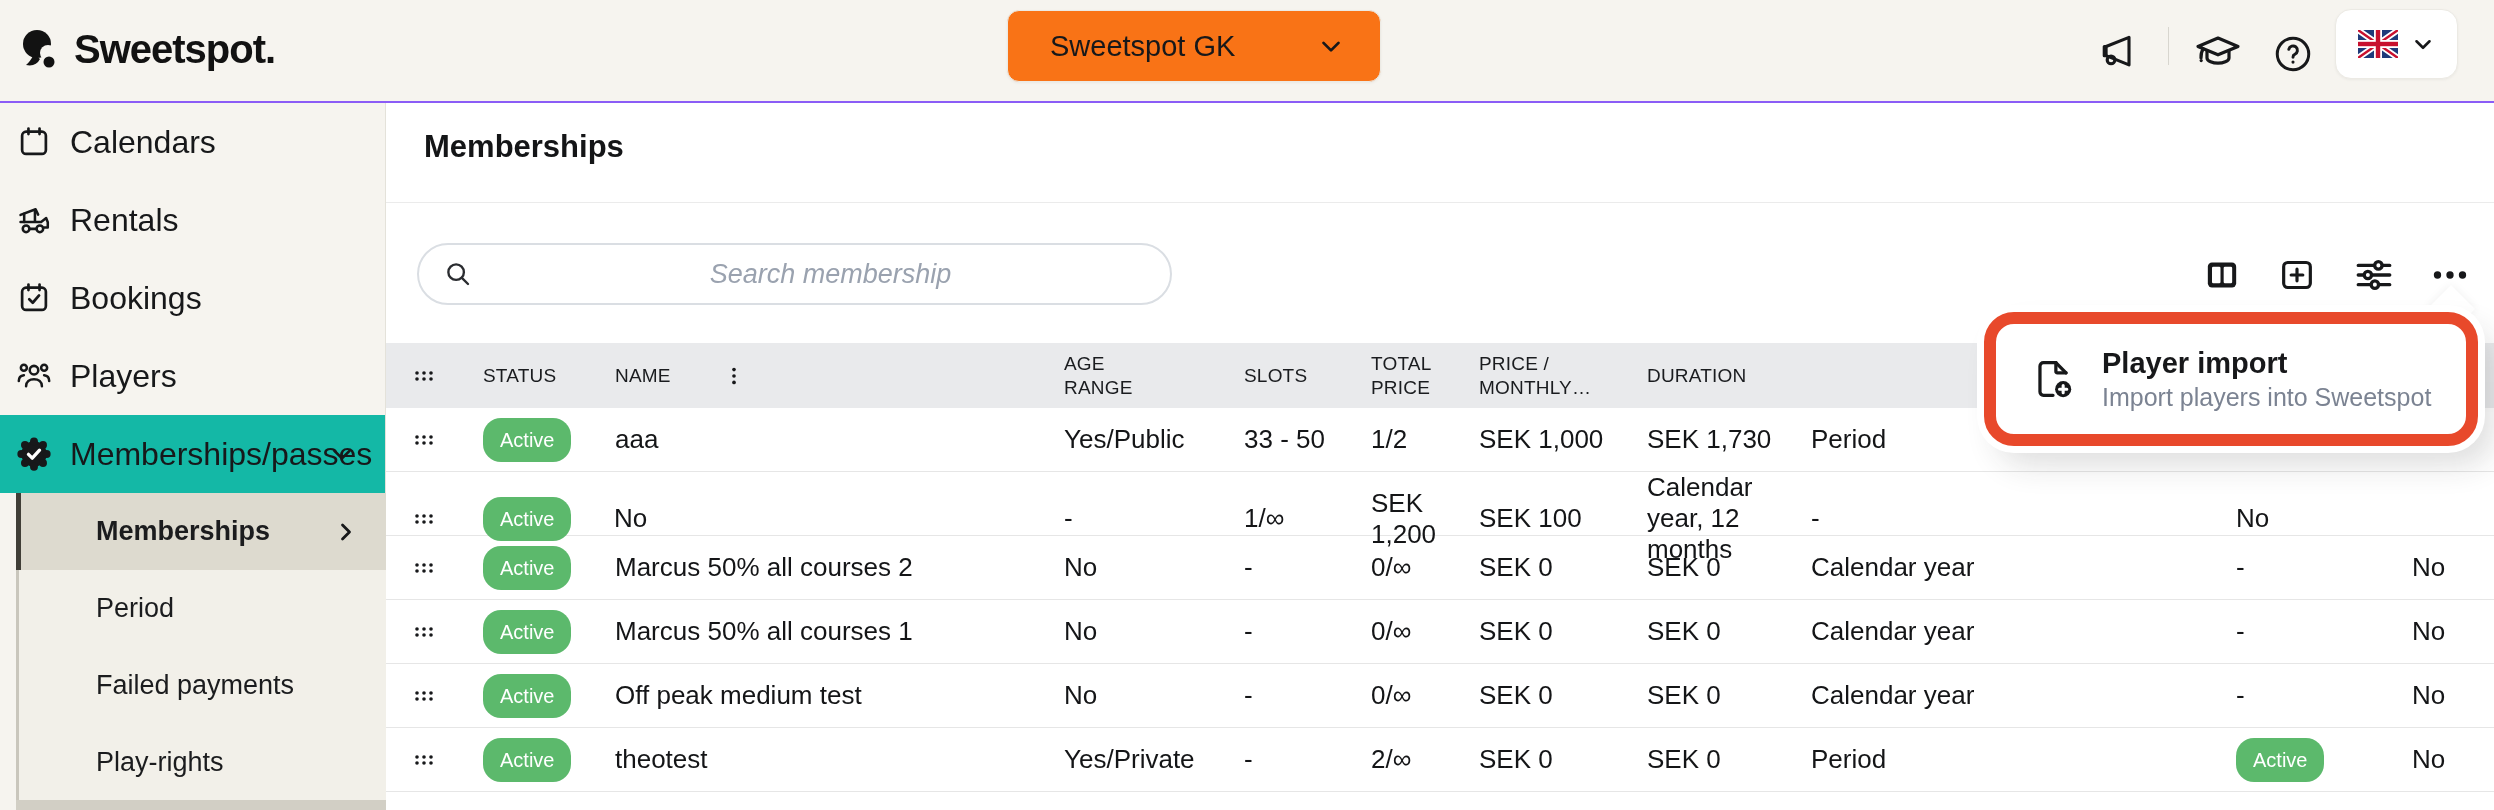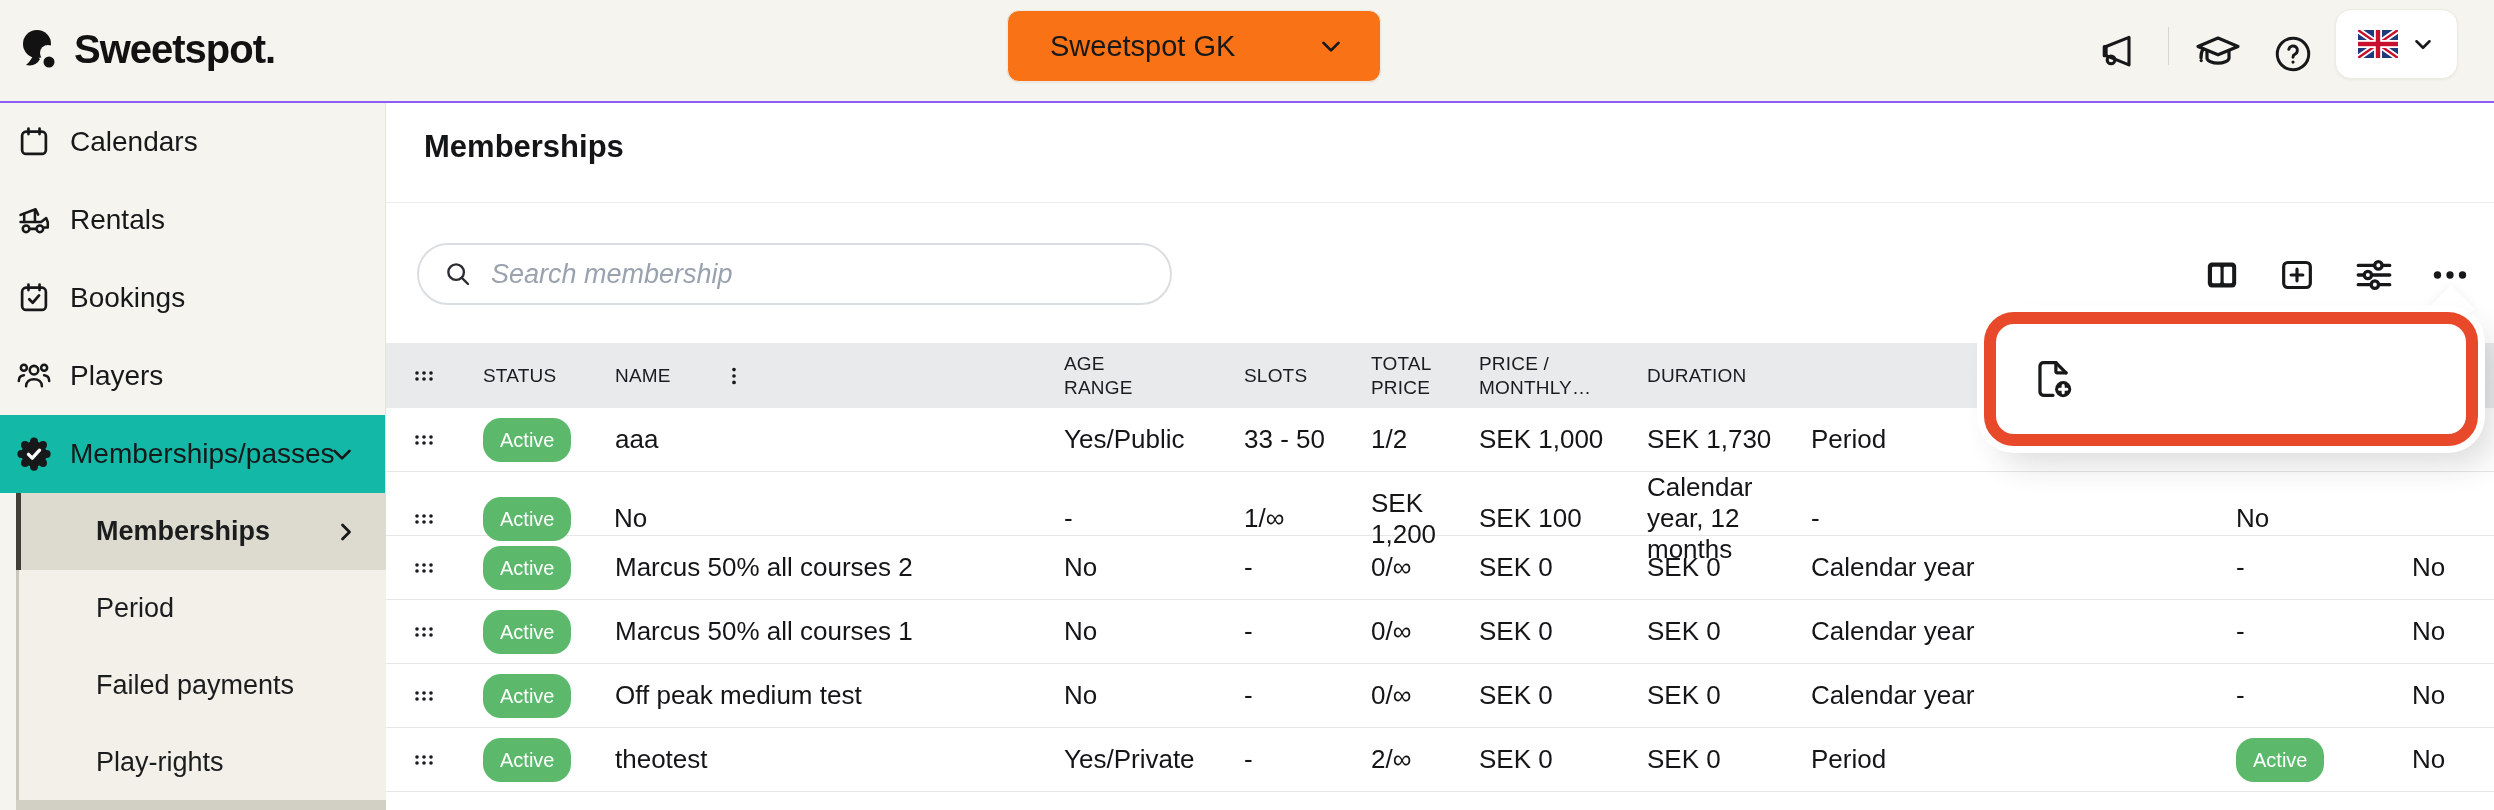--- a/index.html
+++ b/index.html
@@ -14,36 +14,36 @@
   .club-select span { font-size:29px; color:#17181a; }
   .club-select .chev { margin-left:auto; }
   .tb-btn { position:absolute; top:0; width:48px; height:48px; display:flex; align-items:center; justify-content:center; }
   .tb-divider { position:absolute; left:2168px; top:27px; width:1px; height:38px; background:#d8d6cf; }
   .lang-btn { position:absolute; left:2335px; top:9px; width:123px; height:70px; background:#fff; border:1px solid #eceae4; border-radius:16px; display:flex; align-items:center; justify-content:center; gap:12px; box-shadow:0 1px 3px rgba(0,0,0,.05); cursor:pointer; }
 
   
   .sidebar { position:absolute; left:0; top:103px; width:386px; height:707px; background:#f6f4ef; border-right:1px solid #e4e2da; z-index:4; }
   .side-item { position:relative; height:78px; display:flex; align-items:center; padding-left:14px; cursor:pointer; }
   .side-item .icn { width:40px; height:40px; flex:0 0 40px; display:flex; align-items:center; justify-content:center; }
-  .side-item .lbl { margin-left:16px; font-size:28px; color:#17181a; }
+  .side-item .lbl { margin-left:16px; font-size:32px; color:#17181a; }
   .side-item.hl { background:#14b8a6; }
   .side-item .chev { position:absolute; right:28px; }
   .submenu { position:relative; margin-left:16px; width:370px; background:#f2f0e9; }
   .sub-item { height:77px; display:flex; align-items:center; padding-left:80px; font-size:27px; color:#1b1c1e; box-shadow:inset 3px 0 0 #c9c6bc; cursor:pointer; position:relative; }
   .sub-item.sel { background:#dddacf; font-weight:700; box-shadow:inset 5px 0 0 #403e37; }
   .sub-item .chev { position:absolute; right:26px; }
   .side-bottom-strip { position:absolute; left:16px; top:697px; width:370px; height:10px; background:#d2cfc5; }
 
   
   .content { position:absolute; left:386px; top:103px; width:2108px; height:707px; background:#fff; }
   .page-title { position:absolute; left:38px; top:26px; font-size:31px; font-weight:700; color:#141517; }
   .title-divider { position:absolute; left:0; top:99px; width:2108px; height:1px; background:#ebebeb; }
 
   .searchbox { position:absolute; left:31px; top:140px; width:755px; height:62px; border:2px solid #dadee3; border-radius:32px; background:#fff; display:flex; align-items:center; padding-left:24px; }
-  .searchbox input { border:none; outline:none; flex:1; height:100%; font-size:27px; color:#333; background:transparent; padding-left:18px; font-family:"Liberation Sans", sans-serif; }
+  .searchbox input { border:none; outline:none; flex:1; height:100%; font-size:27px; color:#333; background:transparent; padding-left:18px; font-family:"Liberation Sans", sans-serif;text-align:center; }
   .searchbox input::placeholder { font-style:italic; color:#9aa2af; }
 
   .toolbar-btn { position:absolute; top:150px; width:44px; height:44px; display:flex; align-items:center; justify-content:center; cursor:pointer; }
 
   
   .tbl { position:absolute; left:0; top:240px; width:2108px; }
   .thead, .trow { display:grid; grid-template-columns:76px 138px 450px 180px 127px 108px 168px 164px 425px 176px 96px; align-items:center; }
   .thead { height:65px; background:#e9eaec; font-size:19px; font-weight:400; color:#1a1c1f; letter-spacing:.2px; line-height:24px; }
   .trow { height:64px; border-bottom:1px solid #e6e6e6; font-size:26px; color:#141517; background:#fff; }
   .c { padding-left:14px; }
@@ -458,15 +458,19 @@
   <div class="popup" style="border-color: rgb(232, 73, 43);">
     <span>
       <svg width="46" height="46" viewBox="0 0 24 24" fill="none" stroke="#17181a" stroke-width="1.7" stroke-linecap="round" stroke-linejoin="round">
         <path d="M13.5 3.5H7A1.8 1.8 0 0 0 5.2 5.3v13.4A1.8 1.8 0 0 0 7 20.5h5"></path>
         <path d="M13.5 3.5L18.8 8.8"></path>
           <path d="M13.5 3.5v4.5a.8.8 0 0 0 .8.8h4.5"></path>
         <circle cx="17.3" cy="17.3" r="4.2" fill="#17181a" stroke="none"></circle>
         <path d="M17.3 15.4v3.8M15.4 17.3h3.8" stroke="#fff" stroke-width="1.6"></path>
       </svg>
     </span>
+    <span>
+      <div class="popup-title">Player import</div>
+      <div class="popup-sub">Import players into Sweetspot</div>
+    </span>
   </div>
 
 </div>
 
 </body></html>

